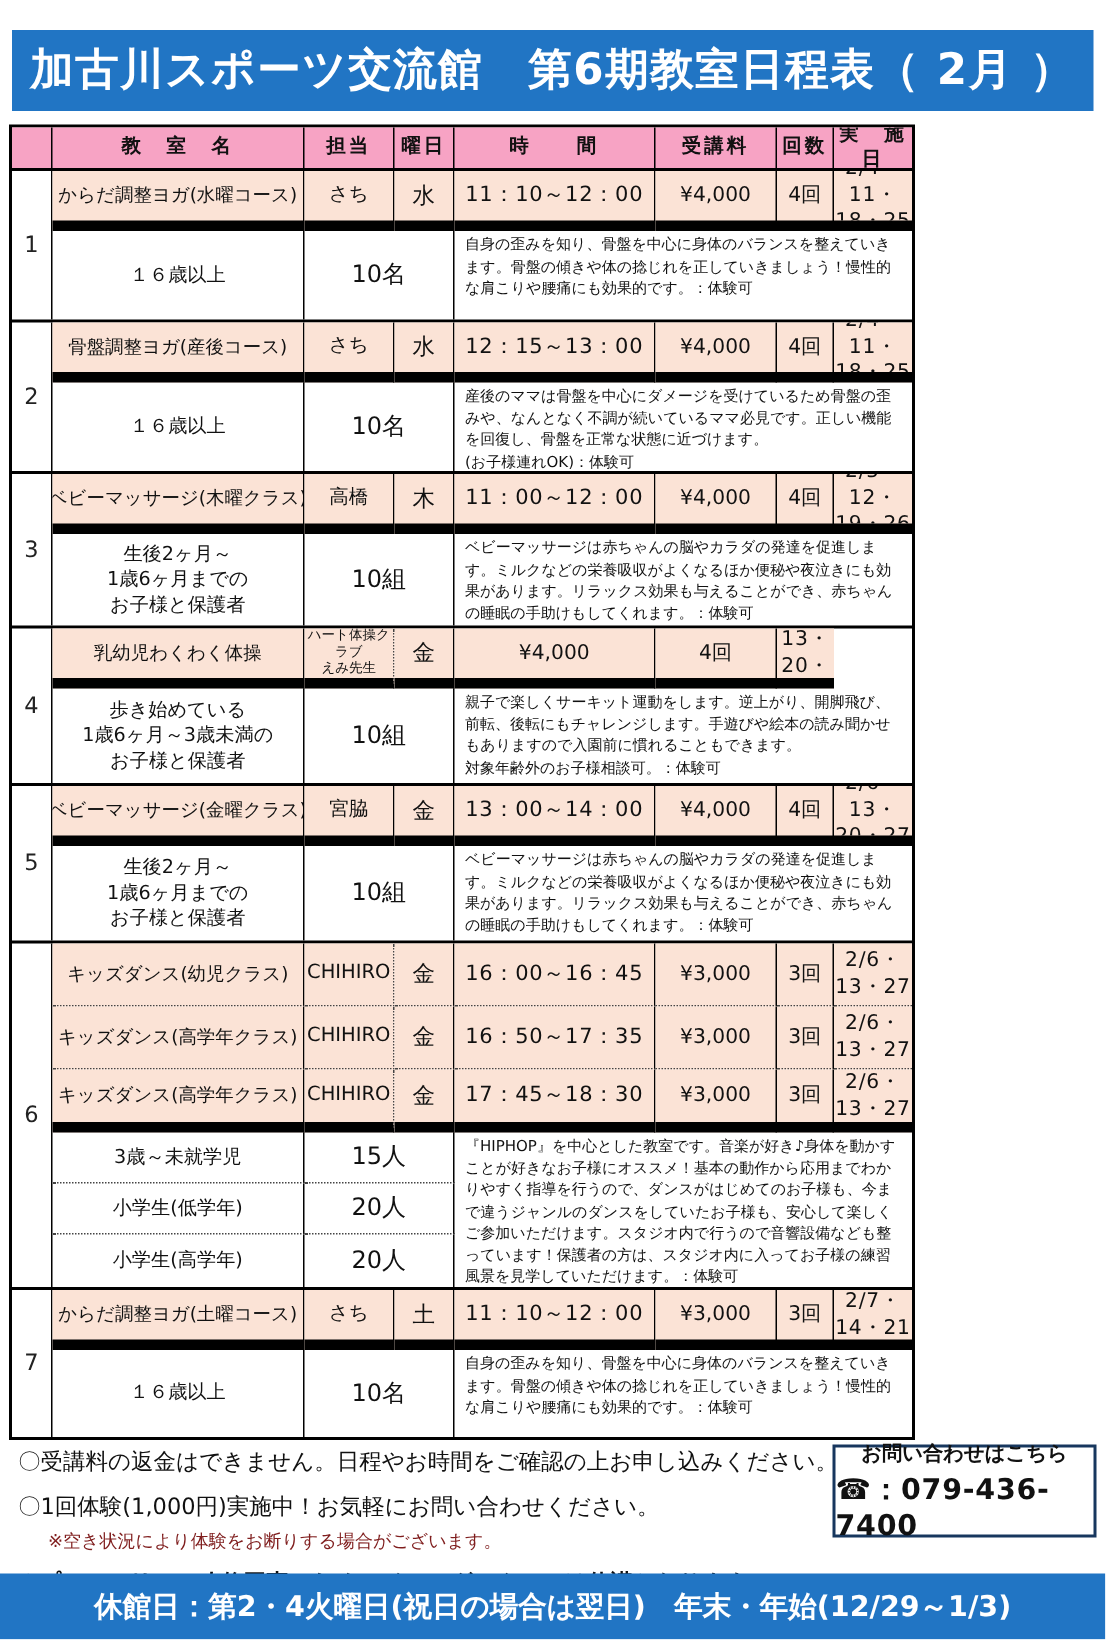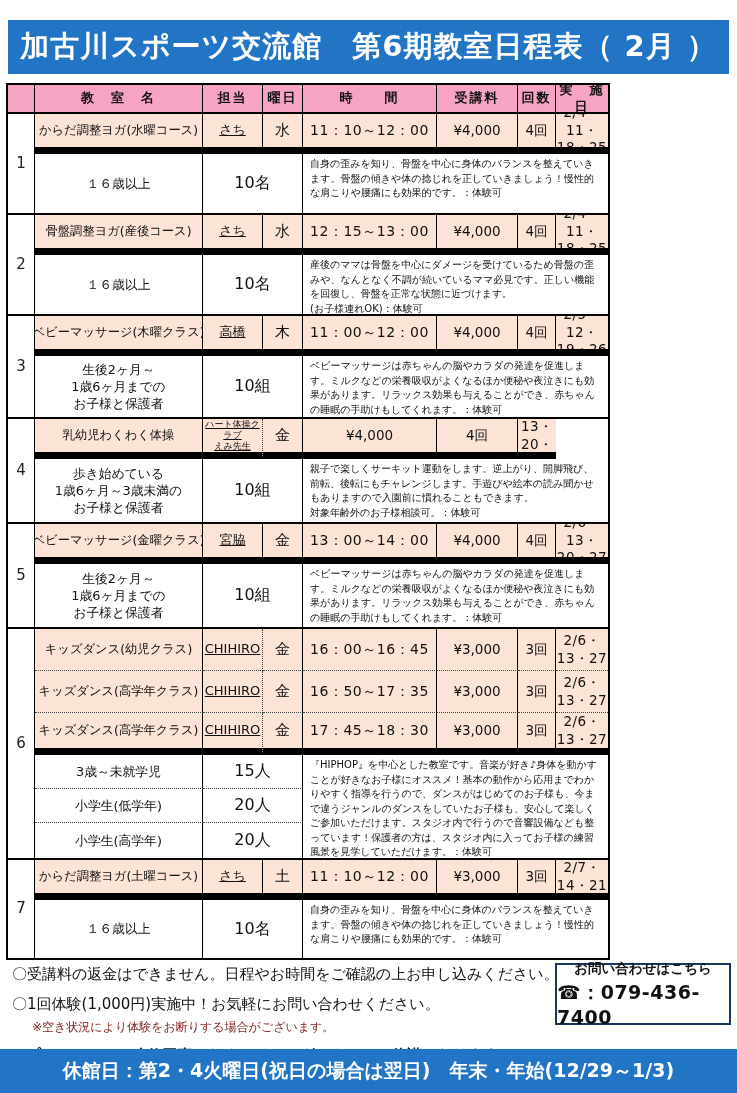--- a/index.html
+++ b/index.html
@@ -27,21 +27,21 @@
   .cell { border-right:1px solid #000; display:flex; align-items:center; justify-content:center;
     text-align:center; overflow:hidden; line-height:1.3; }
   .br0 { border-right:none; }
   .bb { border-bottom:7px solid #000000; }
   .bbd { border-bottom:1px dotted #444; }
   .brd { border-right-style:dotted; border-right-color:#444;text-align:center; }
 
   .num { grid-column:1; grid-row:1 / -1; font-size:15px; color:#222; }
   .salmon { background:#fbe3d6; }
   .cname { font-size:12.3px; white-space:nowrap; }
-  .instr { font-size:13px;text-decoration:underline; }
+  .instr { font-size:13px; }
   .instr.small { font-size:9px; white-space:pre-line; line-height:1.25; }
   .day { font-size:15px; }
   .time { font-size:14px; letter-spacing:0.5px; }
   .fee { font-size:13.5px;text-align:right; }
   .cnt { font-size:13.5px; }
   .dates { font-size:13.5px; letter-spacing:0.5px; }
 
   .audience { grid-column:2; font-size:12.8px; white-space:pre-line; line-height:1.35; }
   .capacity { grid-column:3 / span 2; font-size:16px; }
   .desc { grid-column:5 / -1; justify-content:flex-start; align-items:flex-start;

